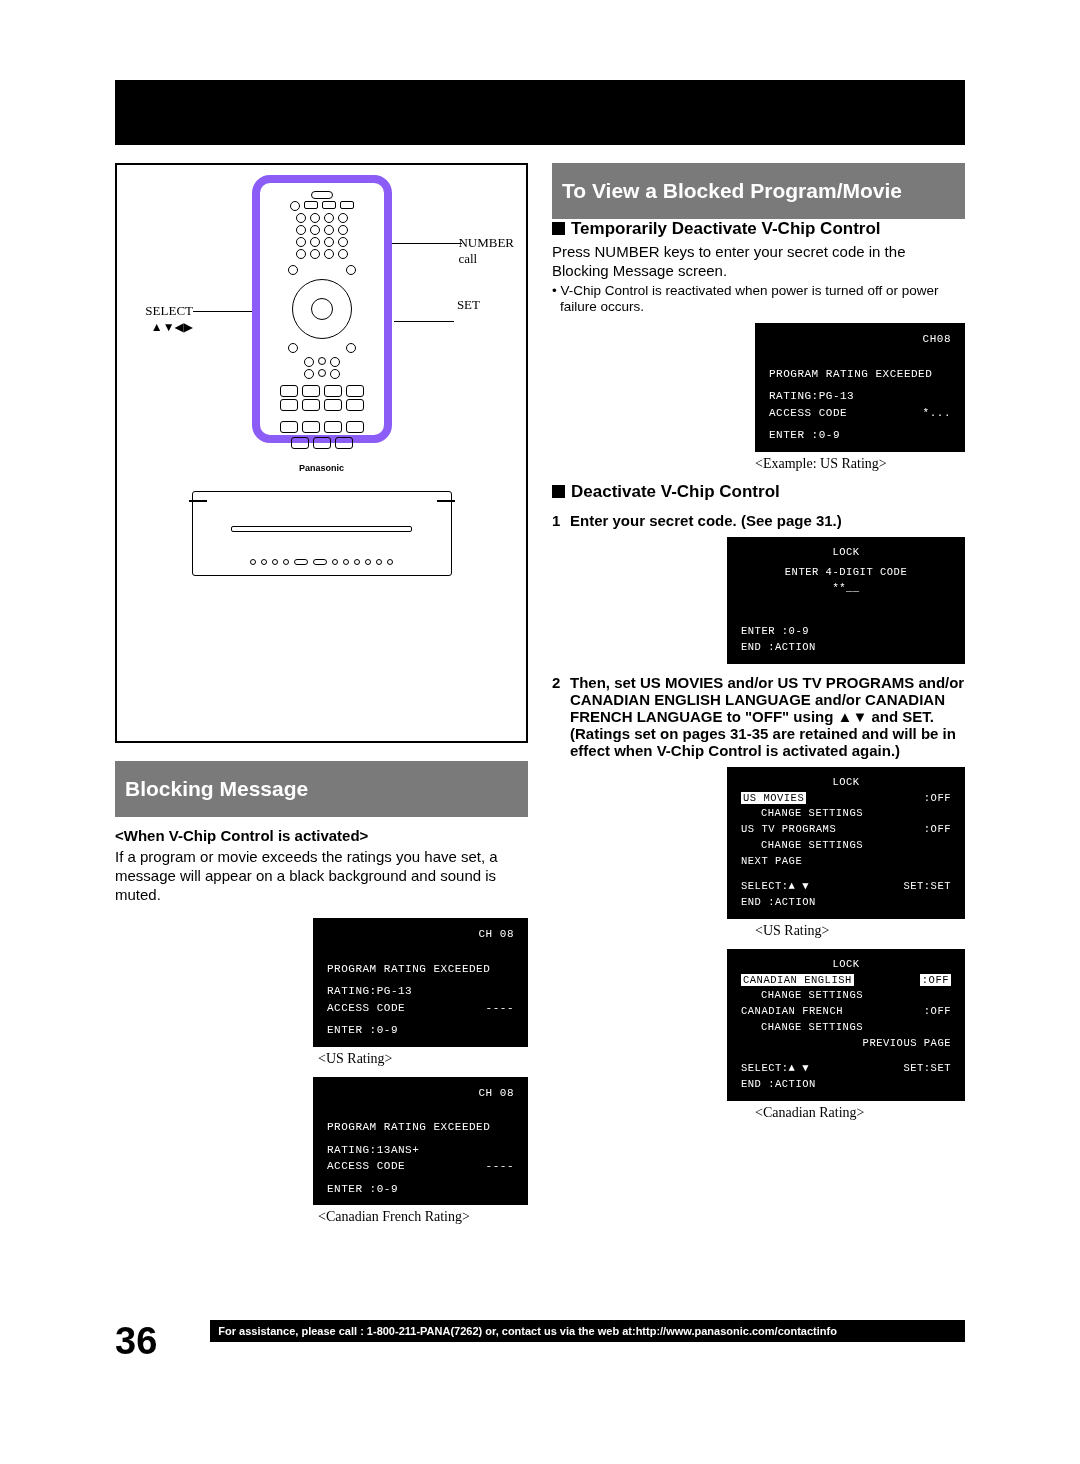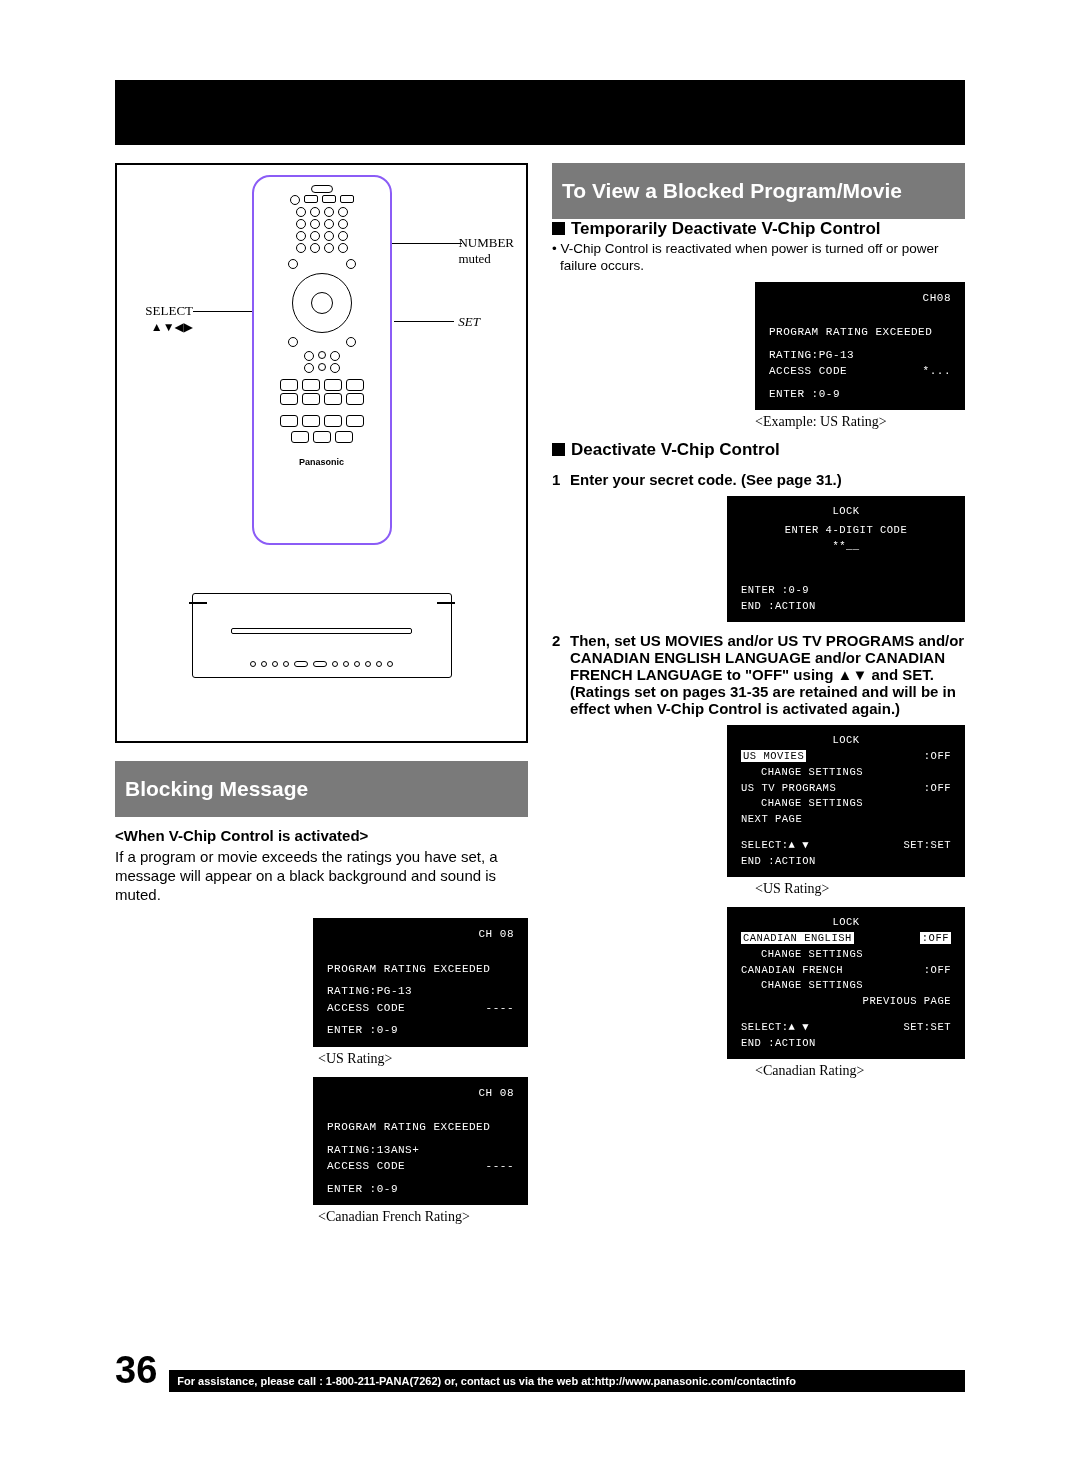--- a/index.html
+++ b/index.html
@@ -1,32 +1,32 @@
 <!DOCTYPE html>
 <html><head>
 <meta charset="utf-8">
 <style>
   * { box-sizing: border-box; margin: 0; padding: 0; }
   body { font-family: Arial, Helvetica, sans-serif; background: #fff; width: 1080px; height: 1464px; position: relative; }
   .black-band { background: #000; height: 65px; margin: 80px 115px 18px 115px; }
   .content { display: flex; padding: 0 115px; gap: 24px; }
   .col { flex: 1; }
   .remote-box { border: 2px solid #000; height: 580px; position: relative; padding: 10px; }
-  .remote { border: 2px solid #8b5cf6; border-radius: 18px; width: 140px; height: 370px; margin: 0 auto; background: #fff; position: relative; }
+  .remote { border: 8px solid #8b5cf6; border-radius: 18px; width: 140px; height: 268px; margin: 0 auto; background: #fff; position: relative; }
   .remote-inner { position: absolute; inset: 6px; }
   .btn-row { display: flex; justify-content: center; gap: 4px; margin: 2px 0; }
   .rbtn { width: 10px; height: 10px; border: 1px solid #000; border-radius: 50%; display: inline-block; }
   .rbtn.sq { border-radius: 2px; width: 14px; height: 8px; }
   .rbtn.sq2 { border-radius: 3px; width: 18px; height: 12px; }
   .rbtn.oval { border-radius: 6px; width: 22px; height: 8px; }
   .dpad { width: 60px; height: 60px; margin: 4px auto; position: relative; border: 1px solid #000; border-radius: 50%; }
   .dpad::after { content:""; position:absolute; inset:18px; border:1px solid #000; border-radius:50%; }
   .label-left { position: absolute; left: 12px; top: 138px; font-family: "Times New Roman", serif; font-size: 13px; text-align: right; width: 64px; }
   .label-right1 { position: absolute; right: 12px; top: 70px; font-family: "Times New Roman", serif; font-size: 13px; }
-  .label-right2 { position: absolute; right: 46px; top: 149px; font-family: "Times New Roman", serif; font-size: 13px; font-style: italic; }
+  .label-right2 { position: absolute; right: 46px; top: 132px; font-family: "Times New Roman", serif; font-size: 13px; }
   .line { position: absolute; background: #000; height: 1px; }
   .arrows { font-size: 12px; }
   .device { border: 1px solid #000; width: 260px; height: 85px; margin: 48px auto 0; position: relative; border-radius: 3px; background: #fff; }
   .device::before, .device::after { content:""; position:absolute; top:8px; height:2px; background:#000; width:18px; }
   .device::before { left:-4px; } .device::after { right:-4px; }
   .device .slot { position:absolute; top:34px; left:15%; right:15%; height:6px; border:1px solid #000; border-radius:2px; }
   .device .dots { position:absolute; bottom:10px; left:0; right:0; display:flex; justify-content:center; gap:5px; font-size: 6px; }
   .device .dots span { width:6px; height:6px; border:1px solid #000; border-radius:50%; display:inline-block; }
   .section-bar { background: #7a7a7a; color: #fff; font-size: 21px; font-weight: bold; padding: 16px 10px; margin-top: 18px; }
   .subhead { font-size: 15px; font-weight: bold; margin-top: 10px; }
@@ -36,40 +36,40 @@
   .heading-with-square { font-size: 17px; font-weight: bold; line-height:1.2; }
   .num-step { font-size: 15px; font-weight: bold; margin-top: 10px; display:flex; }
   .num-step .n { width: 18px; flex-shrink:0; }
   .osd { background: #000; color: #fff; font-family: "Courier New", monospace; font-size: 11px; padding: 8px 14px; width: 210px; margin: 8px 0 4px auto; line-height: 1.5; letter-spacing: 0.5px; }
   .osd.small { width: 238px; font-size: 10.5px; }
   .osd .right { text-align: right; }
   .osd .line2 { display:flex; justify-content: space-between; }
   .osd .inv { background:#fff; color:#000; padding: 0 2px; }
   .caption { font-family: "Times New Roman", serif; font-size: 14px; text-align: left; margin: 0 0 10px auto; width: 210px; }
   .caption.center { width: 210px; margin-left: auto; }
-  .footer { position: absolute; bottom: 72px; left: 115px; right: 115px; display: flex; align-items: flex-end; }
+  .footer { position: absolute; bottom: 101px; left: 115px; right: 115px; display: flex; align-items: flex-start; gap: 41px; }
   .page-num { font-size: 38px; font-weight: bold; margin-right: 12px; }
   .footer-bar { background: #000; color: #fff; font-size: 11px; font-weight: bold; padding: 5px 8px; flex: 1; }
 </style>
 </head>
 <body>
 
 <div class="black-band"></div>
 
 <div class="content">
 
   <div class="col">
     <div class="remote-box">
       <div class="label-left">
         <span>SELECT</span><br>
         <span class="arrows">▲▼◀▶</span>
       </div>
       <div class="label-right1">
         <span>NUMBER</span><br>
-        <span>muted</span>
+        <span>call</span>
       </div>
       <div class="label-right2">SET</div>
       <div class="line" style="left:76px; top:146px; width:66px;"></div>
       <div class="line" style="right:64px; top:78px; width:70px;"></div>
       <div class="line" style="right:72px; top:156px; width:60px;"></div>
 
       <div class="remote">
         <div class="remote-inner">
           <div class="btn-row">
               <span class="rbtn oval"></span>
@@ -203,20 +203,21 @@
       <div style="height:6px"></div>
       <div> ENTER :0-9</div>
     </div>
     <div class="caption center">&lt;Canadian French Rating&gt;</div>
   </div>
 
   <div class="col">
     <div class="section-bar" style="margin-top:0;">To View a Blocked Program/Movie</div>
 
     <div class="heading-with-square"><span class="sq-bullet"></span><span>Temporarily Deactivate V-Chip Control</span></div>
+    <div class="body-text">Press NUMBER keys to enter your secret code in the Blocking Message screen.</div>
     <div class="bullet-text">• V-Chip Control is reactivated when power is turned off or power failure occurs.</div>
 
     <div class="osd">
       <div class="right">CH08</div>
       <div style="height:18px"></div>
       <div>PROGRAM RATING EXCEEDED</div>
       <div style="height:6px"></div>
       <div>RATING:PG-13</div>
       <div class="line2">
           <span>ACCESS CODE</span>

